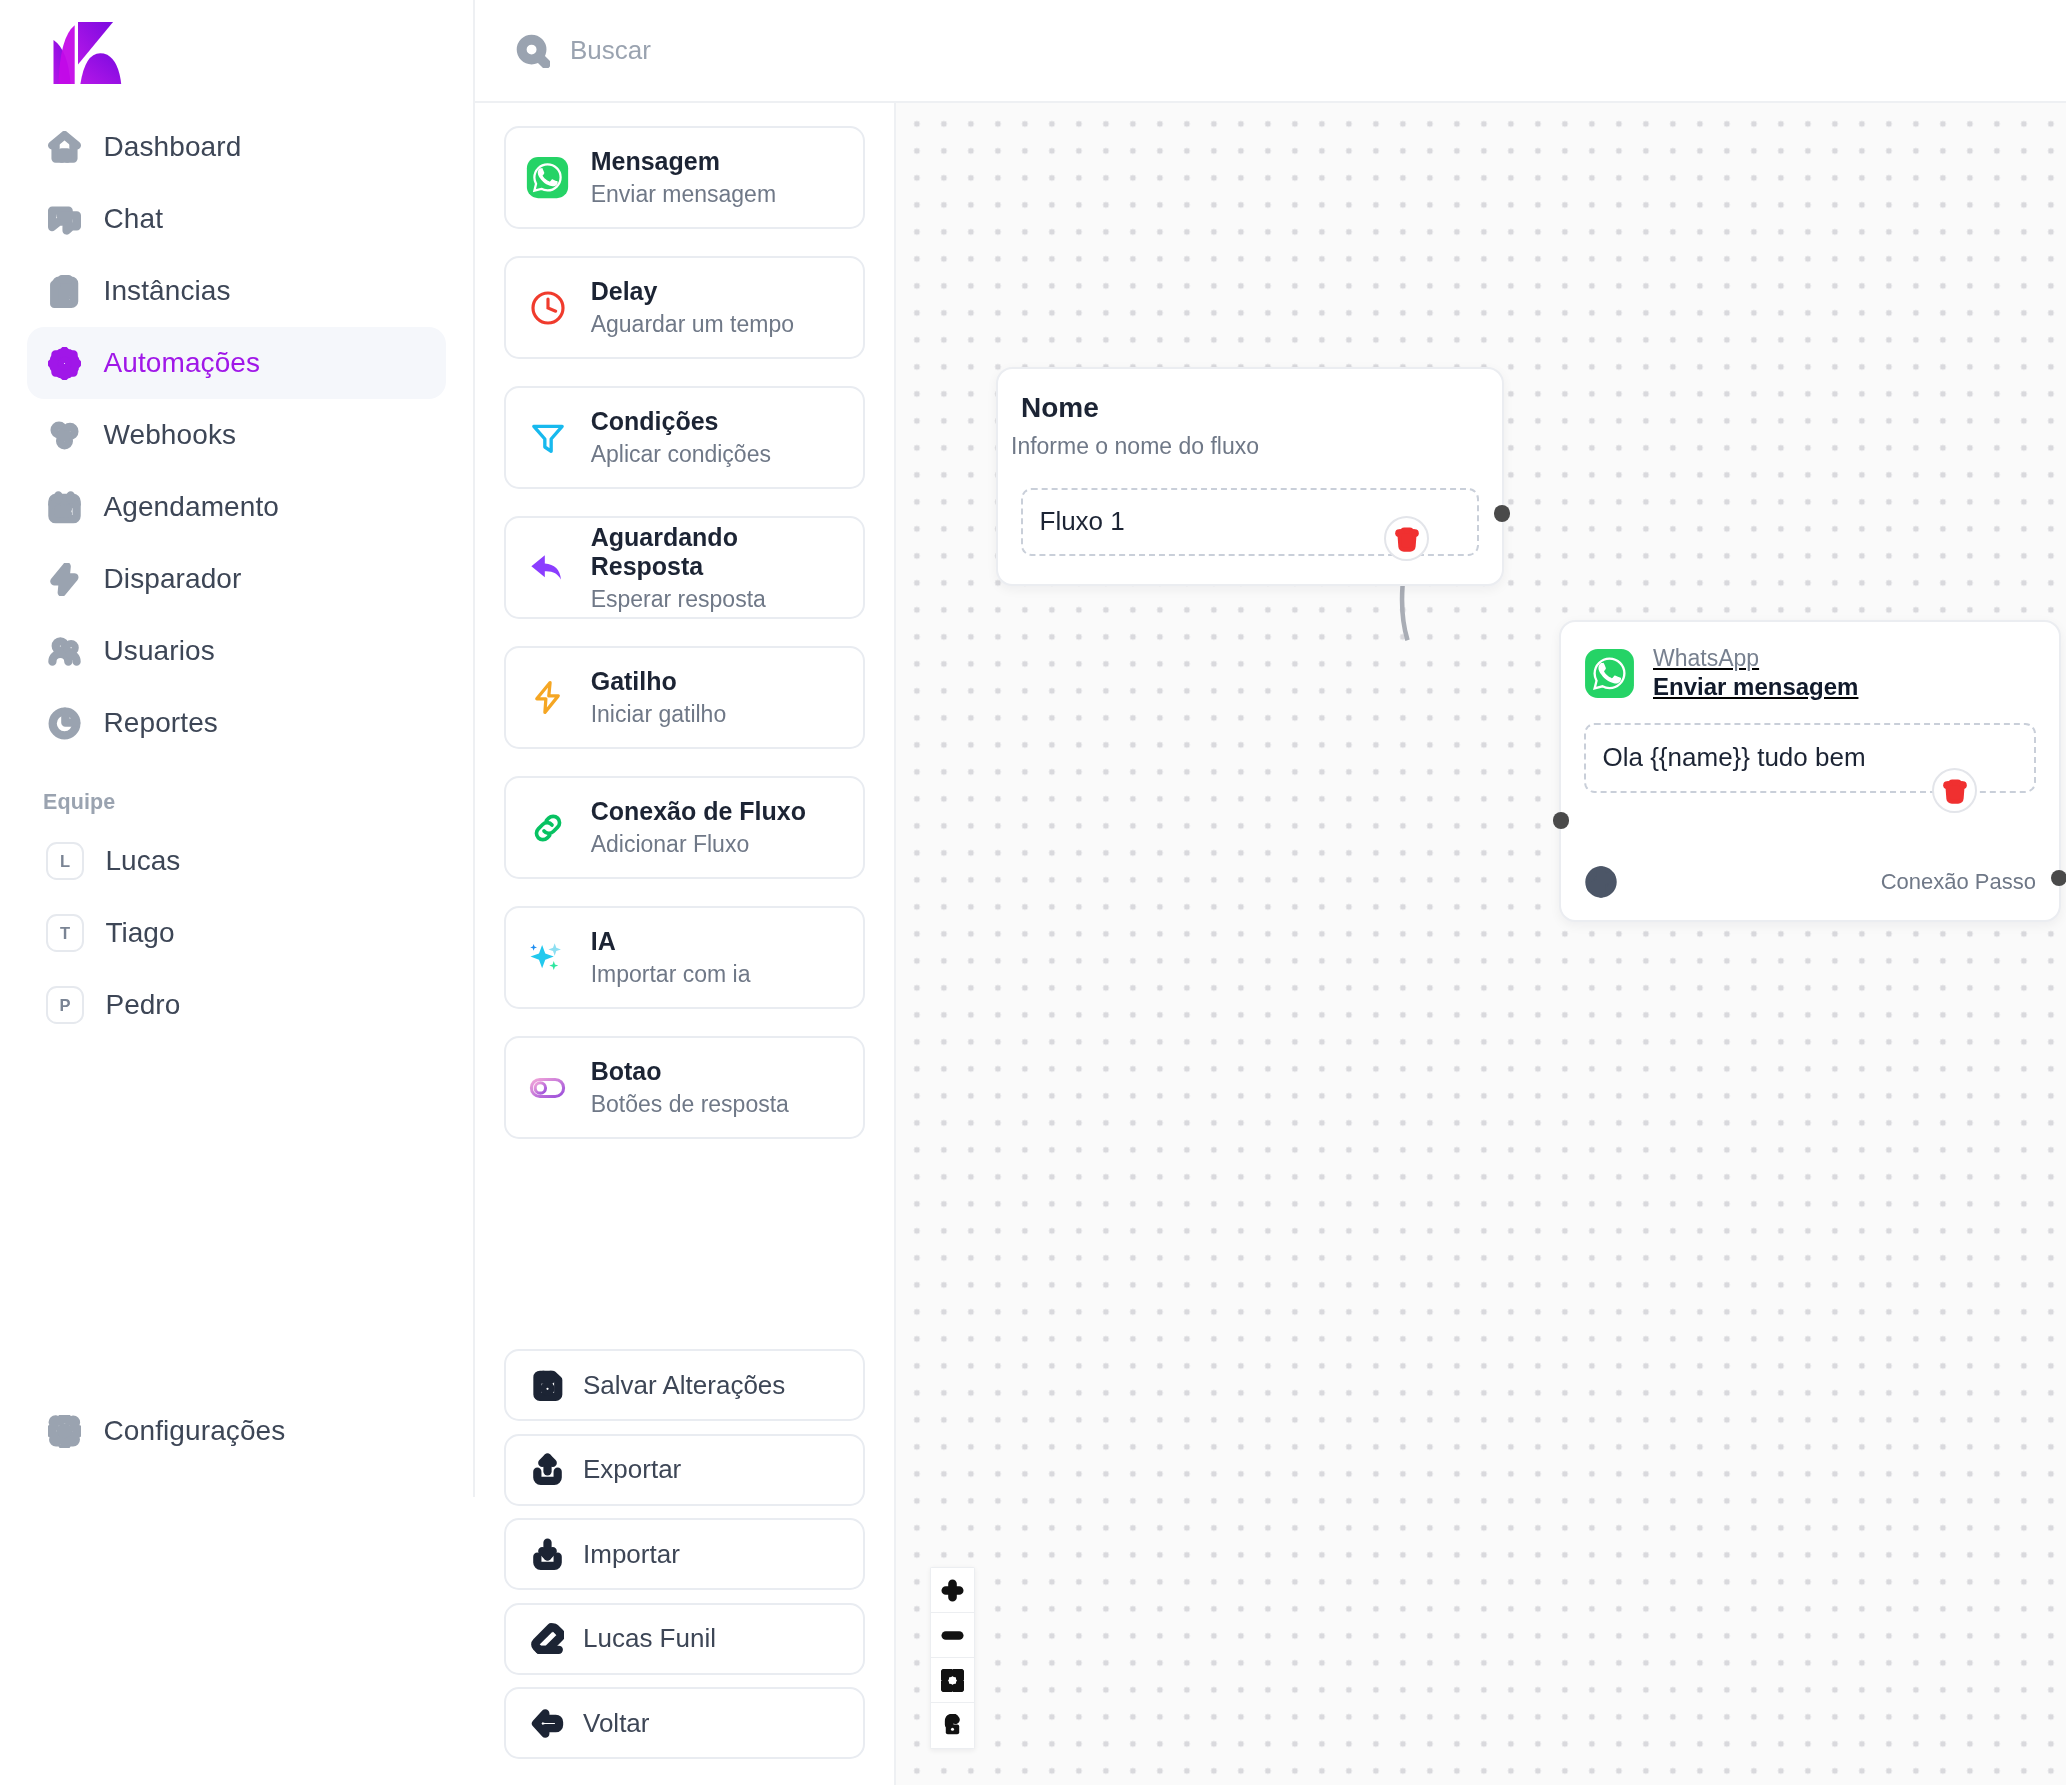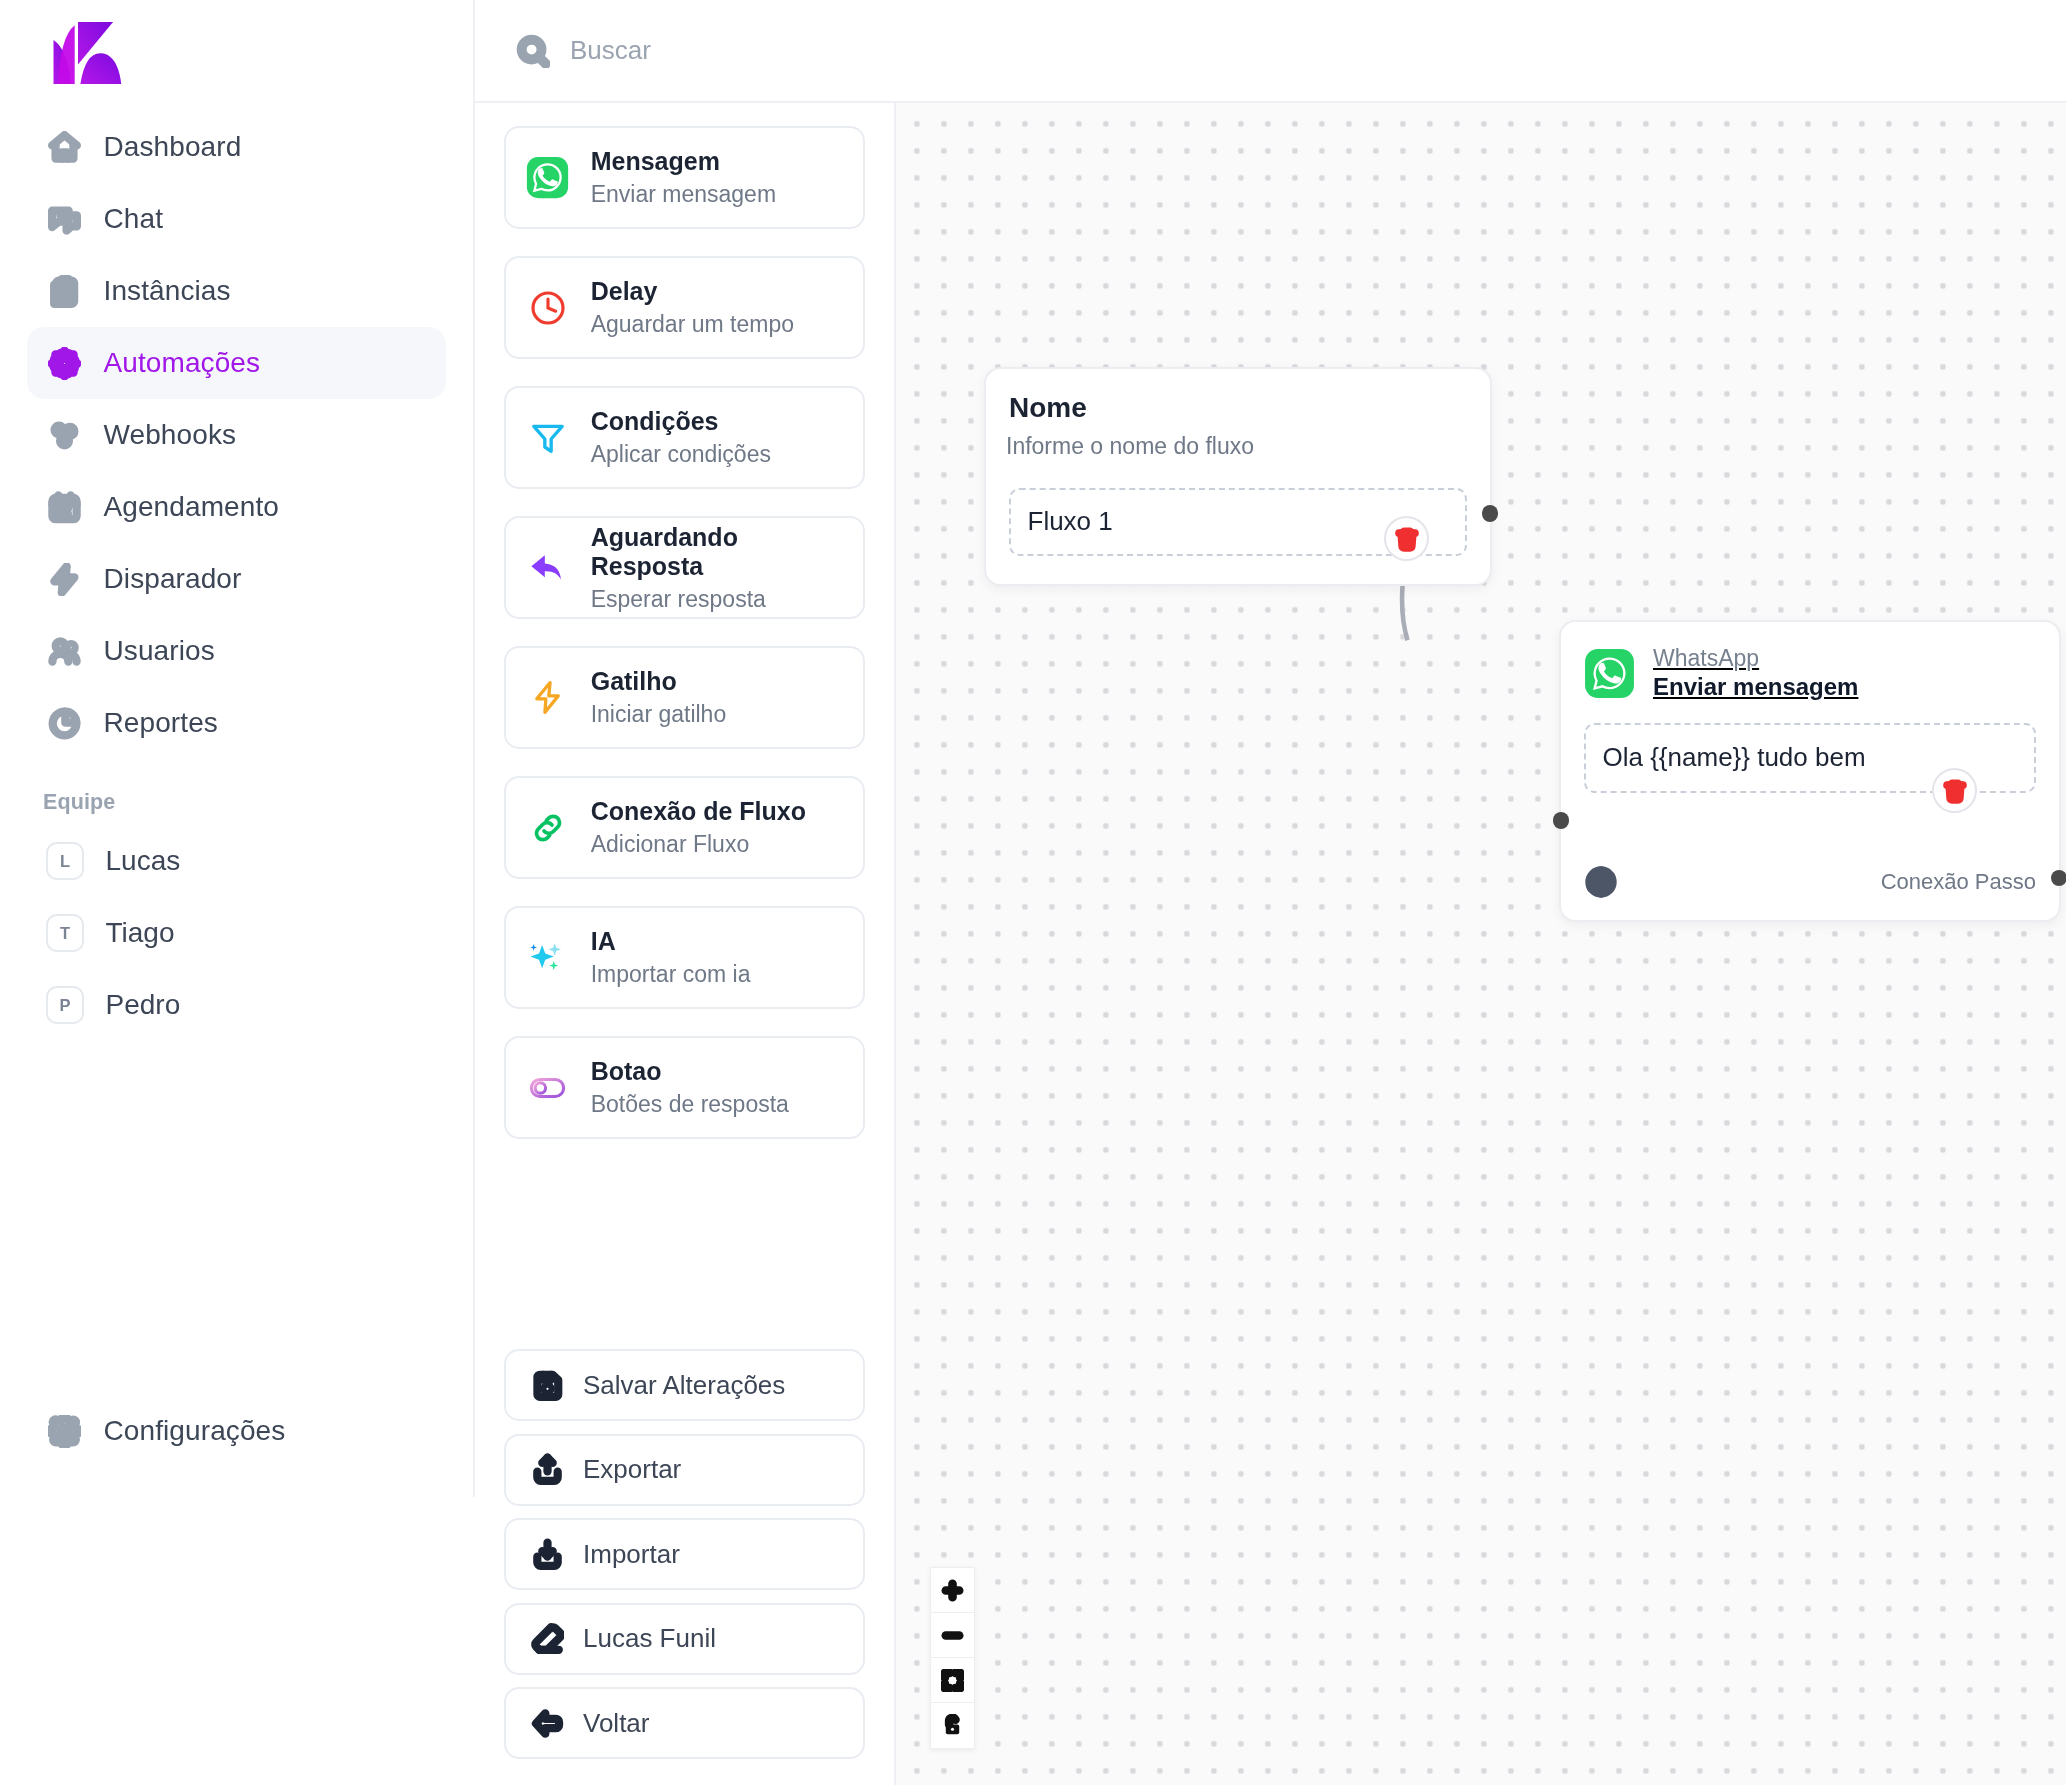--- a/index.html
+++ b/index.html
@@ -143,21 +143,21 @@
 
   .del-btn {
     position: absolute; width: 45px; height: 45px; border-radius: 50%;
     background: #fff; border: 2.1px solid #e3e5ea;
     display: flex; align-items: center; justify-content: center; cursor: pointer;
   }
   .del-btn svg { width: 26px; height: 26px; stroke: #f03030; fill: none; stroke-width: 7;
     stroke-linecap: round; stroke-linejoin: round; }
 
   .node-title { font-size: 28px; font-weight: 700; color: #1c2434; padding: 23px 23px 0 23px; }
-  .node-sub { font-size: 23px; color: #6f7887; padding: 9px 23px 0 20px; }
+  .node-sub { font-size: 23px; color: #6f7887; padding: 9px 23px 0 13px; }
 
   
   .zoomctl {
     position: absolute; left: 34px; bottom: 36px; width: 45px;
     background: #fff; border: 1.2px solid #eceef1; border-radius: 1.7px; overflow: hidden;
     box-shadow: 0 1.7px 5.8px rgba(16,23,39,.06);
   }
   .zoomctl button {
     display: block; width: 100%; height: 45px; border: none; background: #fff;
     border-bottom: 1.2px solid #eceef1; cursor: pointer;
@@ -489,21 +489,21 @@
       <div class="canvas">
 
         <svg class="edges" viewBox="0 0 5500 4070" preserveAspectRatio="none">
           <g fill="none" stroke="#a9adb5" stroke-width="11">
             <path d="M1230 770 C 1320 900, 1180 1120, 1235 1300"></path>
             <path d="M2450 1770 C 2560 1830, 2420 1560, 2540 1490"></path>
             <path d="M4075 1740 C 4200 1700, 4050 1340, 4155 1090"></path>
           </g>
         </svg>
 
-        <div class="node" style="left:88px; top:264px; width:508px; height:219px;">
+        <div class="node" style="left:100px; top:264px; width:508px; height:219px;">
           <div class="node-title">Nome</div>
           <div class="node-sub">Informe o nome do fluxo</div>
           <div class="field" style="margin-top:28px;height:68px;display:flex;align-items:center;">Fluxo 1</div>
           <span class="port" style="right:-8.3px; top:136px;"></span>
         </div>
 
         <div class="node" style="left:663px; top:517px; width:502px; height:302px; display:flex; flex-direction:column;">
           <div class="node-head">
             <svg class="wa-ico" viewBox="0 0 48 48">
               <rect x="1" y="1" width="46" height="46" rx="12" fill="#25D366"></rect>

